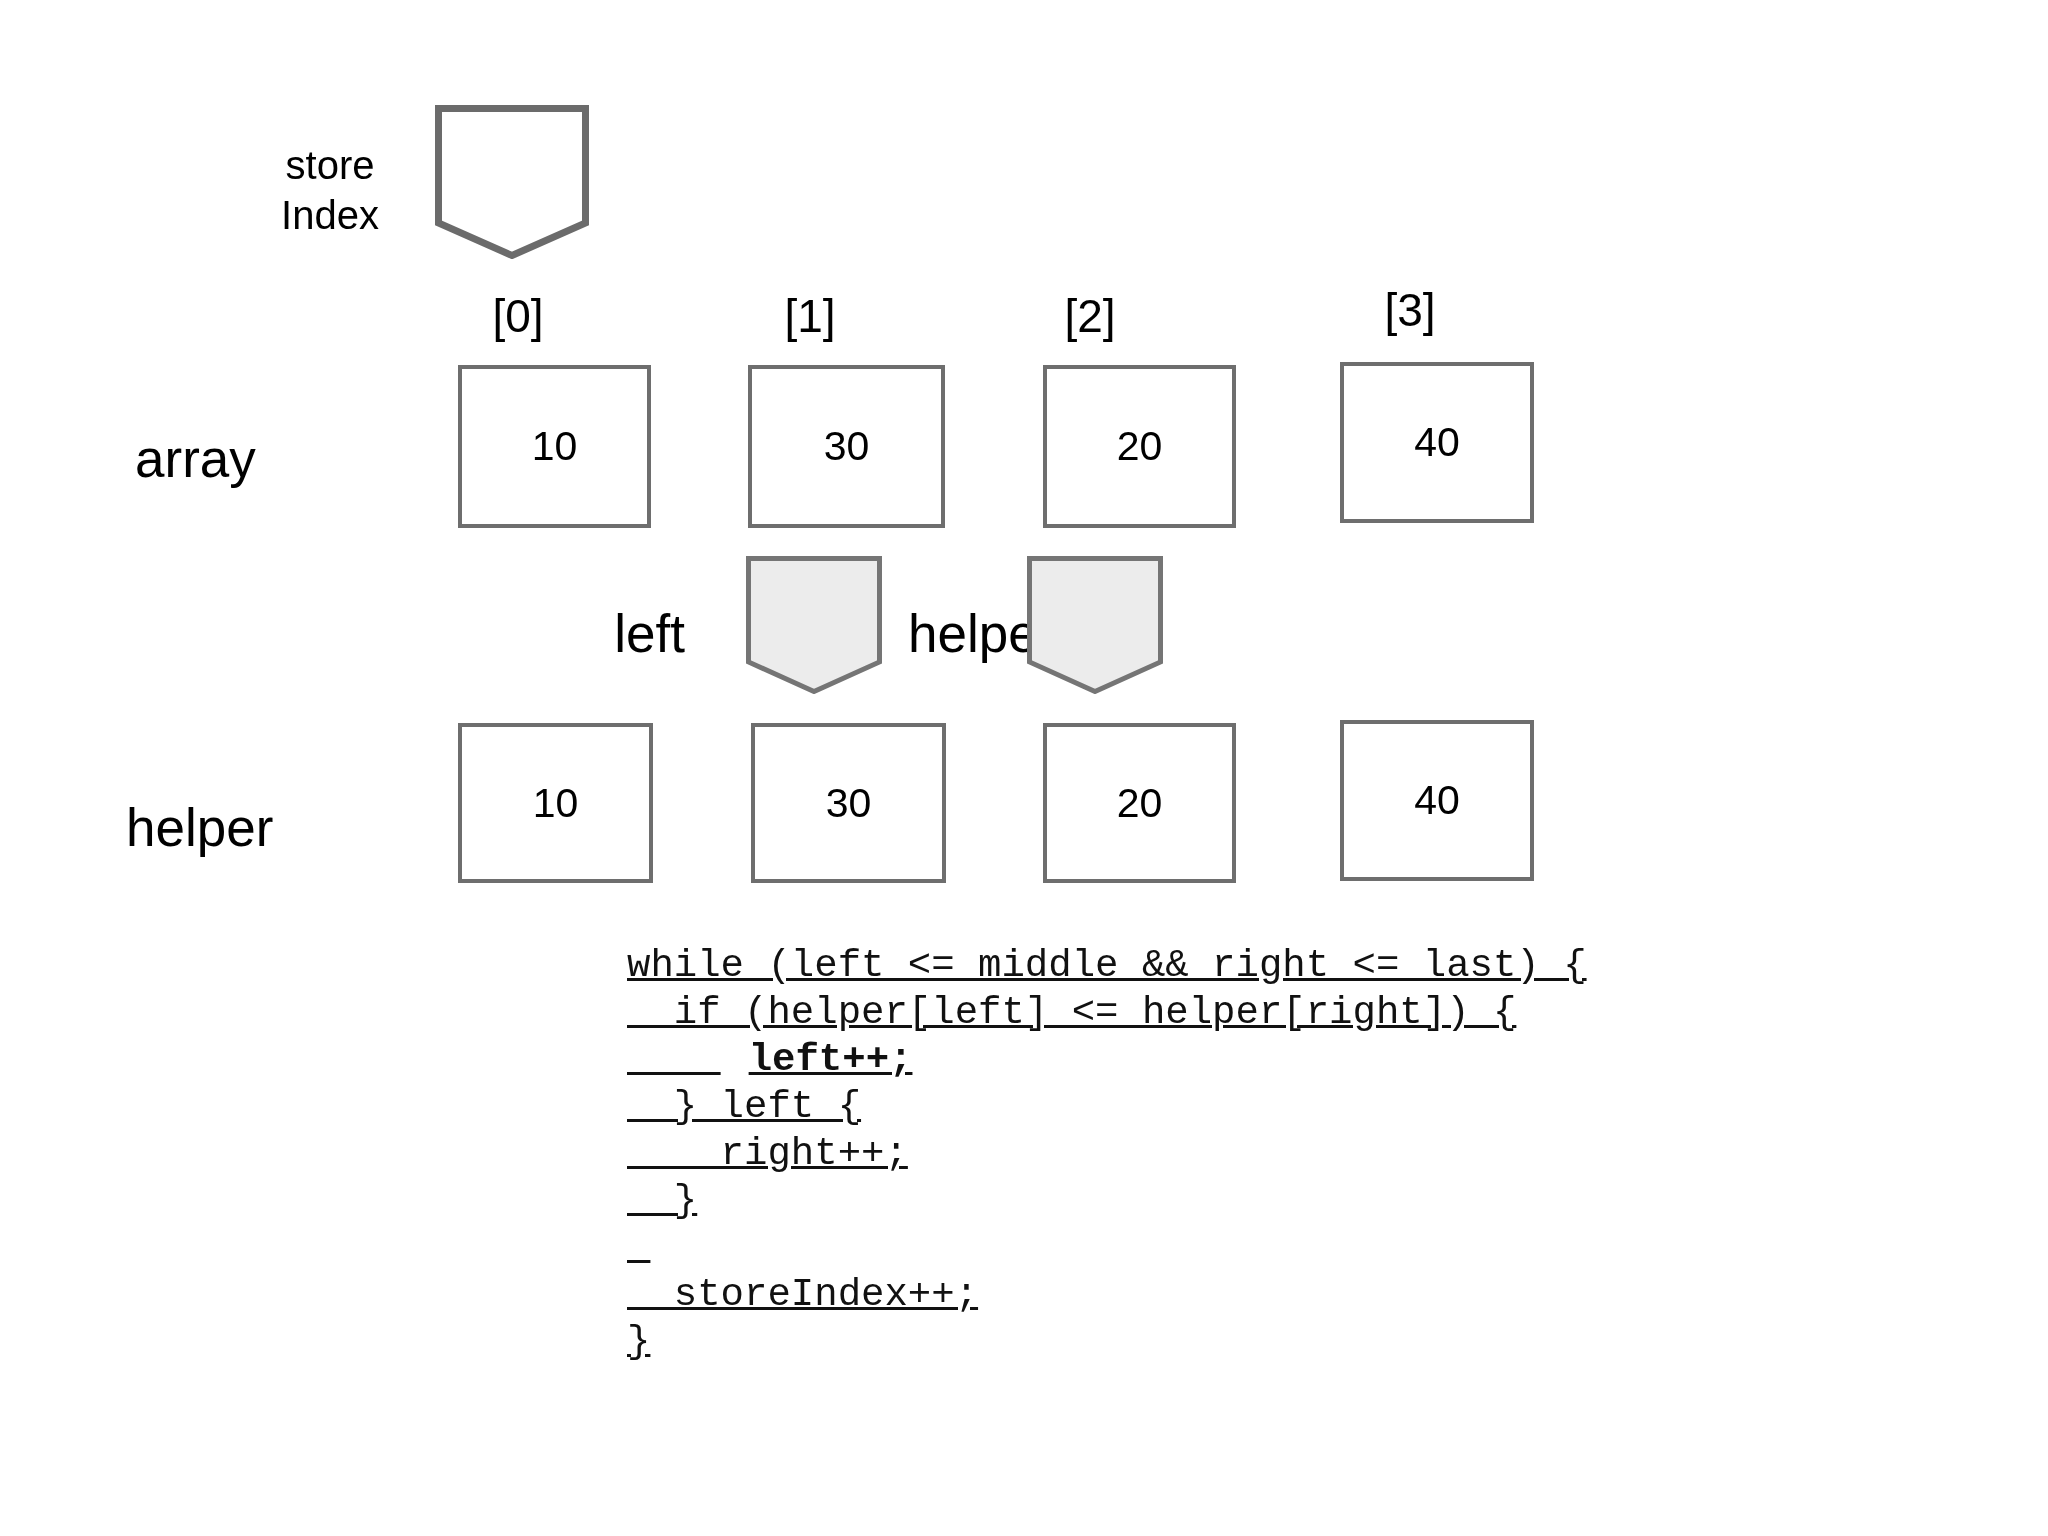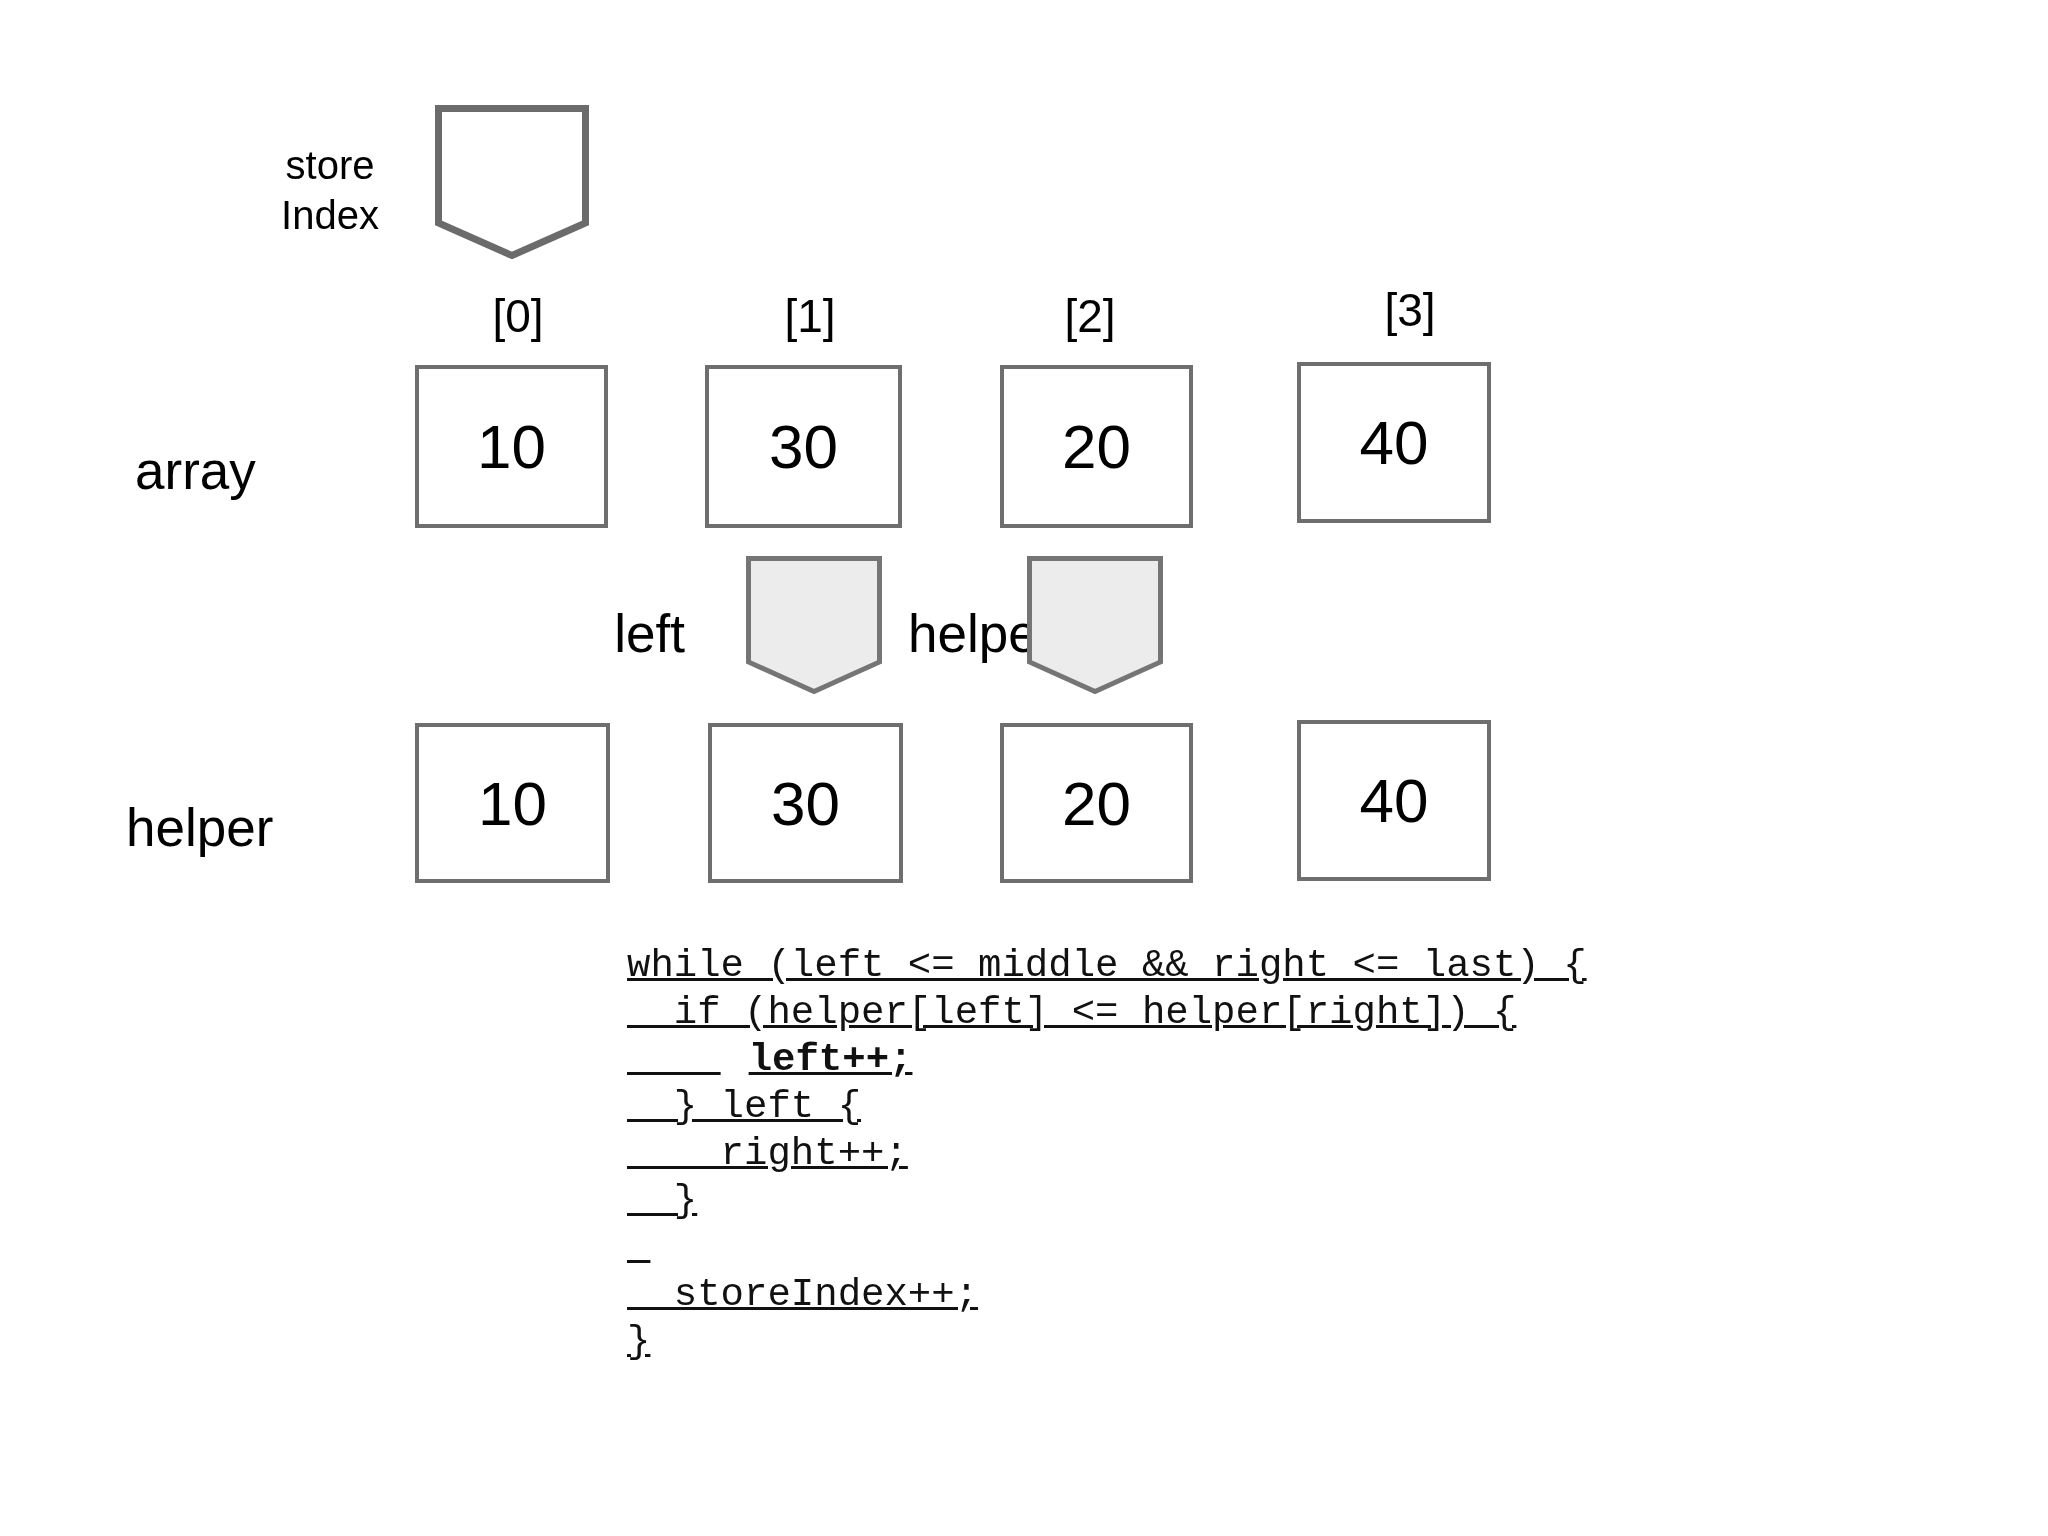--- a/index.html
+++ b/index.html
@@ -16,21 +16,21 @@
   }
   .rowlabel{
     font-size:53px;line-height:53px;
   }
   .ptr-label{
     font-size:53px;line-height:53px;
   }
   .cell{
     box-sizing:border-box;border:4px solid var(--box-border,#6e6e6e);background:#fff;
     display:flex;align-items:center;justify-content:center;
-    font-size:62px;color:#000;
+    font-size:41px;color:#000;margin-left:43px;
   }
   svg.pent{position:absolute;display:block;}
   .pent-store{fill:#ffffff;stroke:var(--store-pointer-border,#6b6b6b);stroke-width:7;stroke-linejoin:miter;}
   .pent-lr{fill:var(--pointer-fill,#ececec);stroke:var(--pointer-border,#757575);stroke-width:5;stroke-linejoin:miter;}
   .code{
     font-family:"Liberation Mono","DejaVu Sans Mono",monospace;
     font-size:39px;line-height:47px;color:#111;text-decoration:underline;
   }
   .code-line{white-space:pre;min-height:47px;}
   .code-bold{font-weight:bold;margin-left:28px;}
@@ -46,21 +46,21 @@
   </div>
   <svg class="pent" style="left:435px;top:105px;" width="154" height="154" viewBox="0 0 154 154">
     <polygon class="pent-store" points="3.5,3.5 150.5,3.5 150.5,118 77,150.5 3.5,118"></polygon>
   </svg>
 
   <div class="abs idx" style="left:448px;top:291px;">[0]</div>
   <div class="abs idx" style="left:740px;top:291px;">[1]</div>
   <div class="abs idx" style="left:1020px;top:291px;">[2]</div>
   <div class="abs idx" style="left:1340px;top:285px;">[3]</div>
 
-  <div class="abs rowlabel" style="left:135px;top:444px;">array</div>
+  <div class="abs rowlabel" style="left:135px;top:432px;">array</div>
   <div class="abs cell" style="left:415px;top:365px;width:193px;height:163px;">10</div>
   <div class="abs cell" style="left:705px;top:365px;width:197px;height:163px;">30</div>
   <div class="abs cell" style="left:1000px;top:365px;width:193px;height:163px;">20</div>
   <div class="abs cell" style="left:1297px;top:362px;width:194px;height:161px;">40</div>
 
   <div class="abs ptr-label" style="left:535px;top:607px;width:150px;text-align:right;">left</div>
   <svg class="pent" style="left:746px;top:556px;" width="136" height="138" viewBox="0 0 136 138">
     <polygon class="pent-lr" points="2.5,2.5 133.5,2.5 133.5,106 68,135.5 2.5,106"></polygon>
   </svg>
   <div class="abs ptr-label" style="left:908px;top:607px;">helper</div>

